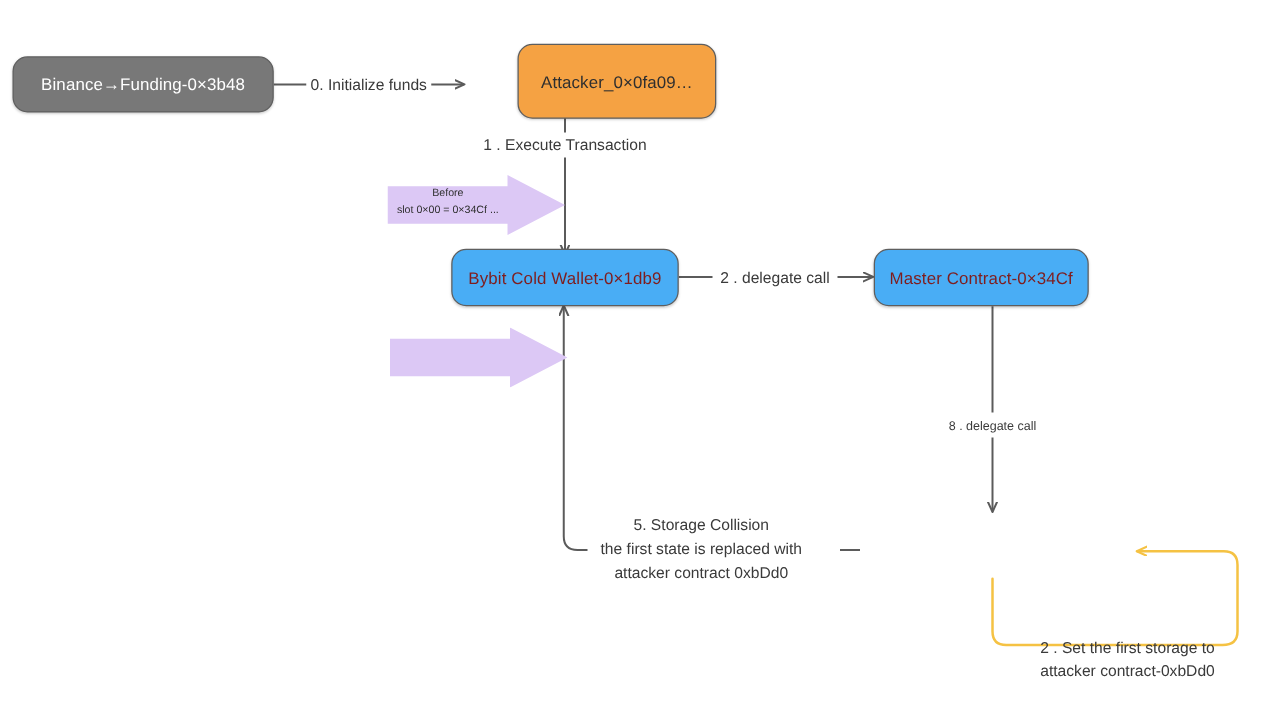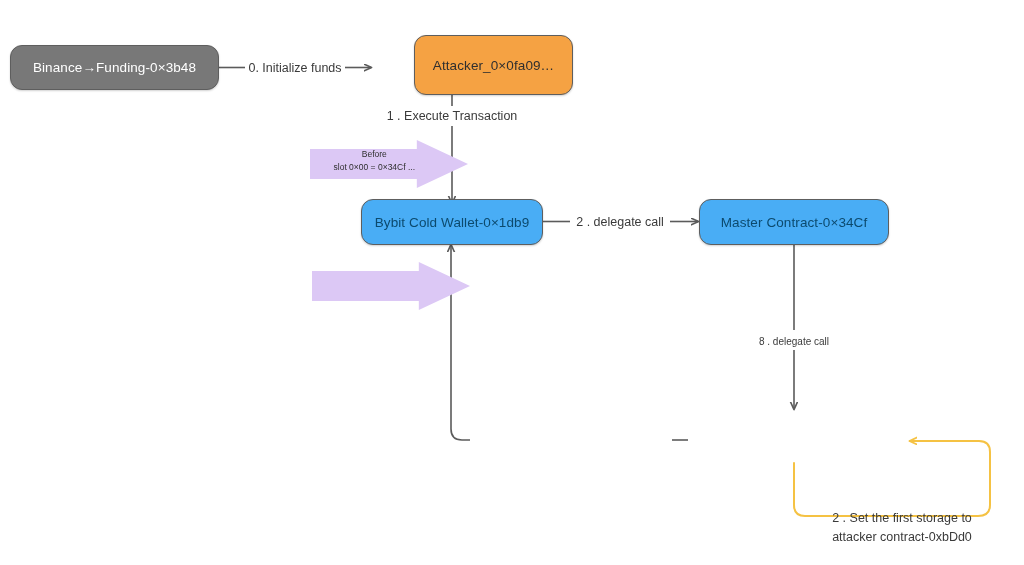--- a/index.html
+++ b/index.html
@@ -22,39 +22,38 @@
     text-align:center;
     border-radius:12px;
     border:1.6px solid #555555;
     box-shadow:0 1px 2px rgba(0,0,0,0.18);
     font-size:13.5px;
     letter-spacing:0.1px;
     white-space:nowrap;
   }
   .node.grey{background:#787878;border-color:#5e5e5e;color:#ffffff;}
   .node.orange{background:#F5A243;border-color:#5e5e5e;color:#2f2f2f;}
-  .node.blue{background:#49ADF5;border-color:#5e5e5e;color:#0c4a6e;}
+  .node.blue{background:#49ADF5;border-color:#5e5e5e;color:#7f1d1d;}
   .node.yellow{background:#FBE6B4;border-color:#5e5e5e;color:#2f2f2f;}
 
   .edge-label{
     position:absolute;
     font-size:12.5px;
     color:#3a3a3a;
     white-space:nowrap;
     line-height:19px;
     text-align:center;
   }
   .edge-label.multiline{white-space:normal;}
 
   .callout{
     position:absolute;
     color:#2f2f2f;
     text-align:center;
     line-height:1.35;
-    padding-left:16px;
   }
   .callout .arrowshape{
     position:absolute;left:0;top:0;width:100%;height:100%;
   }
   .callout .ctext{
     position:relative;
     padding-top:9px;
     padding-right:32%;
   }
   .callout .ctitle{font-size:8.5px;display:block;}
@@ -111,36 +110,41 @@
   </div>
 
   <div class="edge-label" style="left:245px;top:59px;width:100px;">0. Initialize funds</div>
 
   <div class="edge-label" style="left:372px;top:107px;width:160px;">1 . Execute Transaction</div>
 
   <div class="edge-label" style="left:570px;top:213px;width:100px;">2 . delegate call</div>
 
   <div class="edge-label" style="left:744px;top:332px;width:100px;font-size:10px;">8 . delegate call</div>
 
+  <div class="edge-label multiline" style="left:470px;top:411px;width:182px;text-align:center;">
+    <div>5. Storage Collision</div>
+    <div>the first state is replaced with</div>
+    <div>attacker contract 0xbDd0</div>
+  </div>
 
   <div class="edge-label multiline" style="left:812px;top:509px;width:180px;text-align:center;">
     <div>2 . Set the first storage to</div>
     <div>attacker contract-0xbDd0</div>
   </div>
 
   <div class="node grey" style="left:10px;top:45px;width:209px;height:45px;">
     <span>Binance→Funding-0×3b48</span>
   </div>
 
   <div class="node orange" style="left:372px;top:35px;width:159px;height:60px;margin-left:42px;">
     <span>Attacker_0×0fa09…</span>
   </div>
 
   <div class="node blue" style="left:361px;top:199px;width:182px;height:46px;">
     <span>Bybit Cold Wallet-0×1db9</span>
   </div>
 
-  <div class="node blue" style="left:699px;top:199px;width:190px;height:46px;">
+  <div class="node blue" style="left:699px;top:199px;width:172px;height:46px;">
     <span>Master Contract-0×34Cf</span>
   </div>
 
 
 </div>
 
 </body></html>

